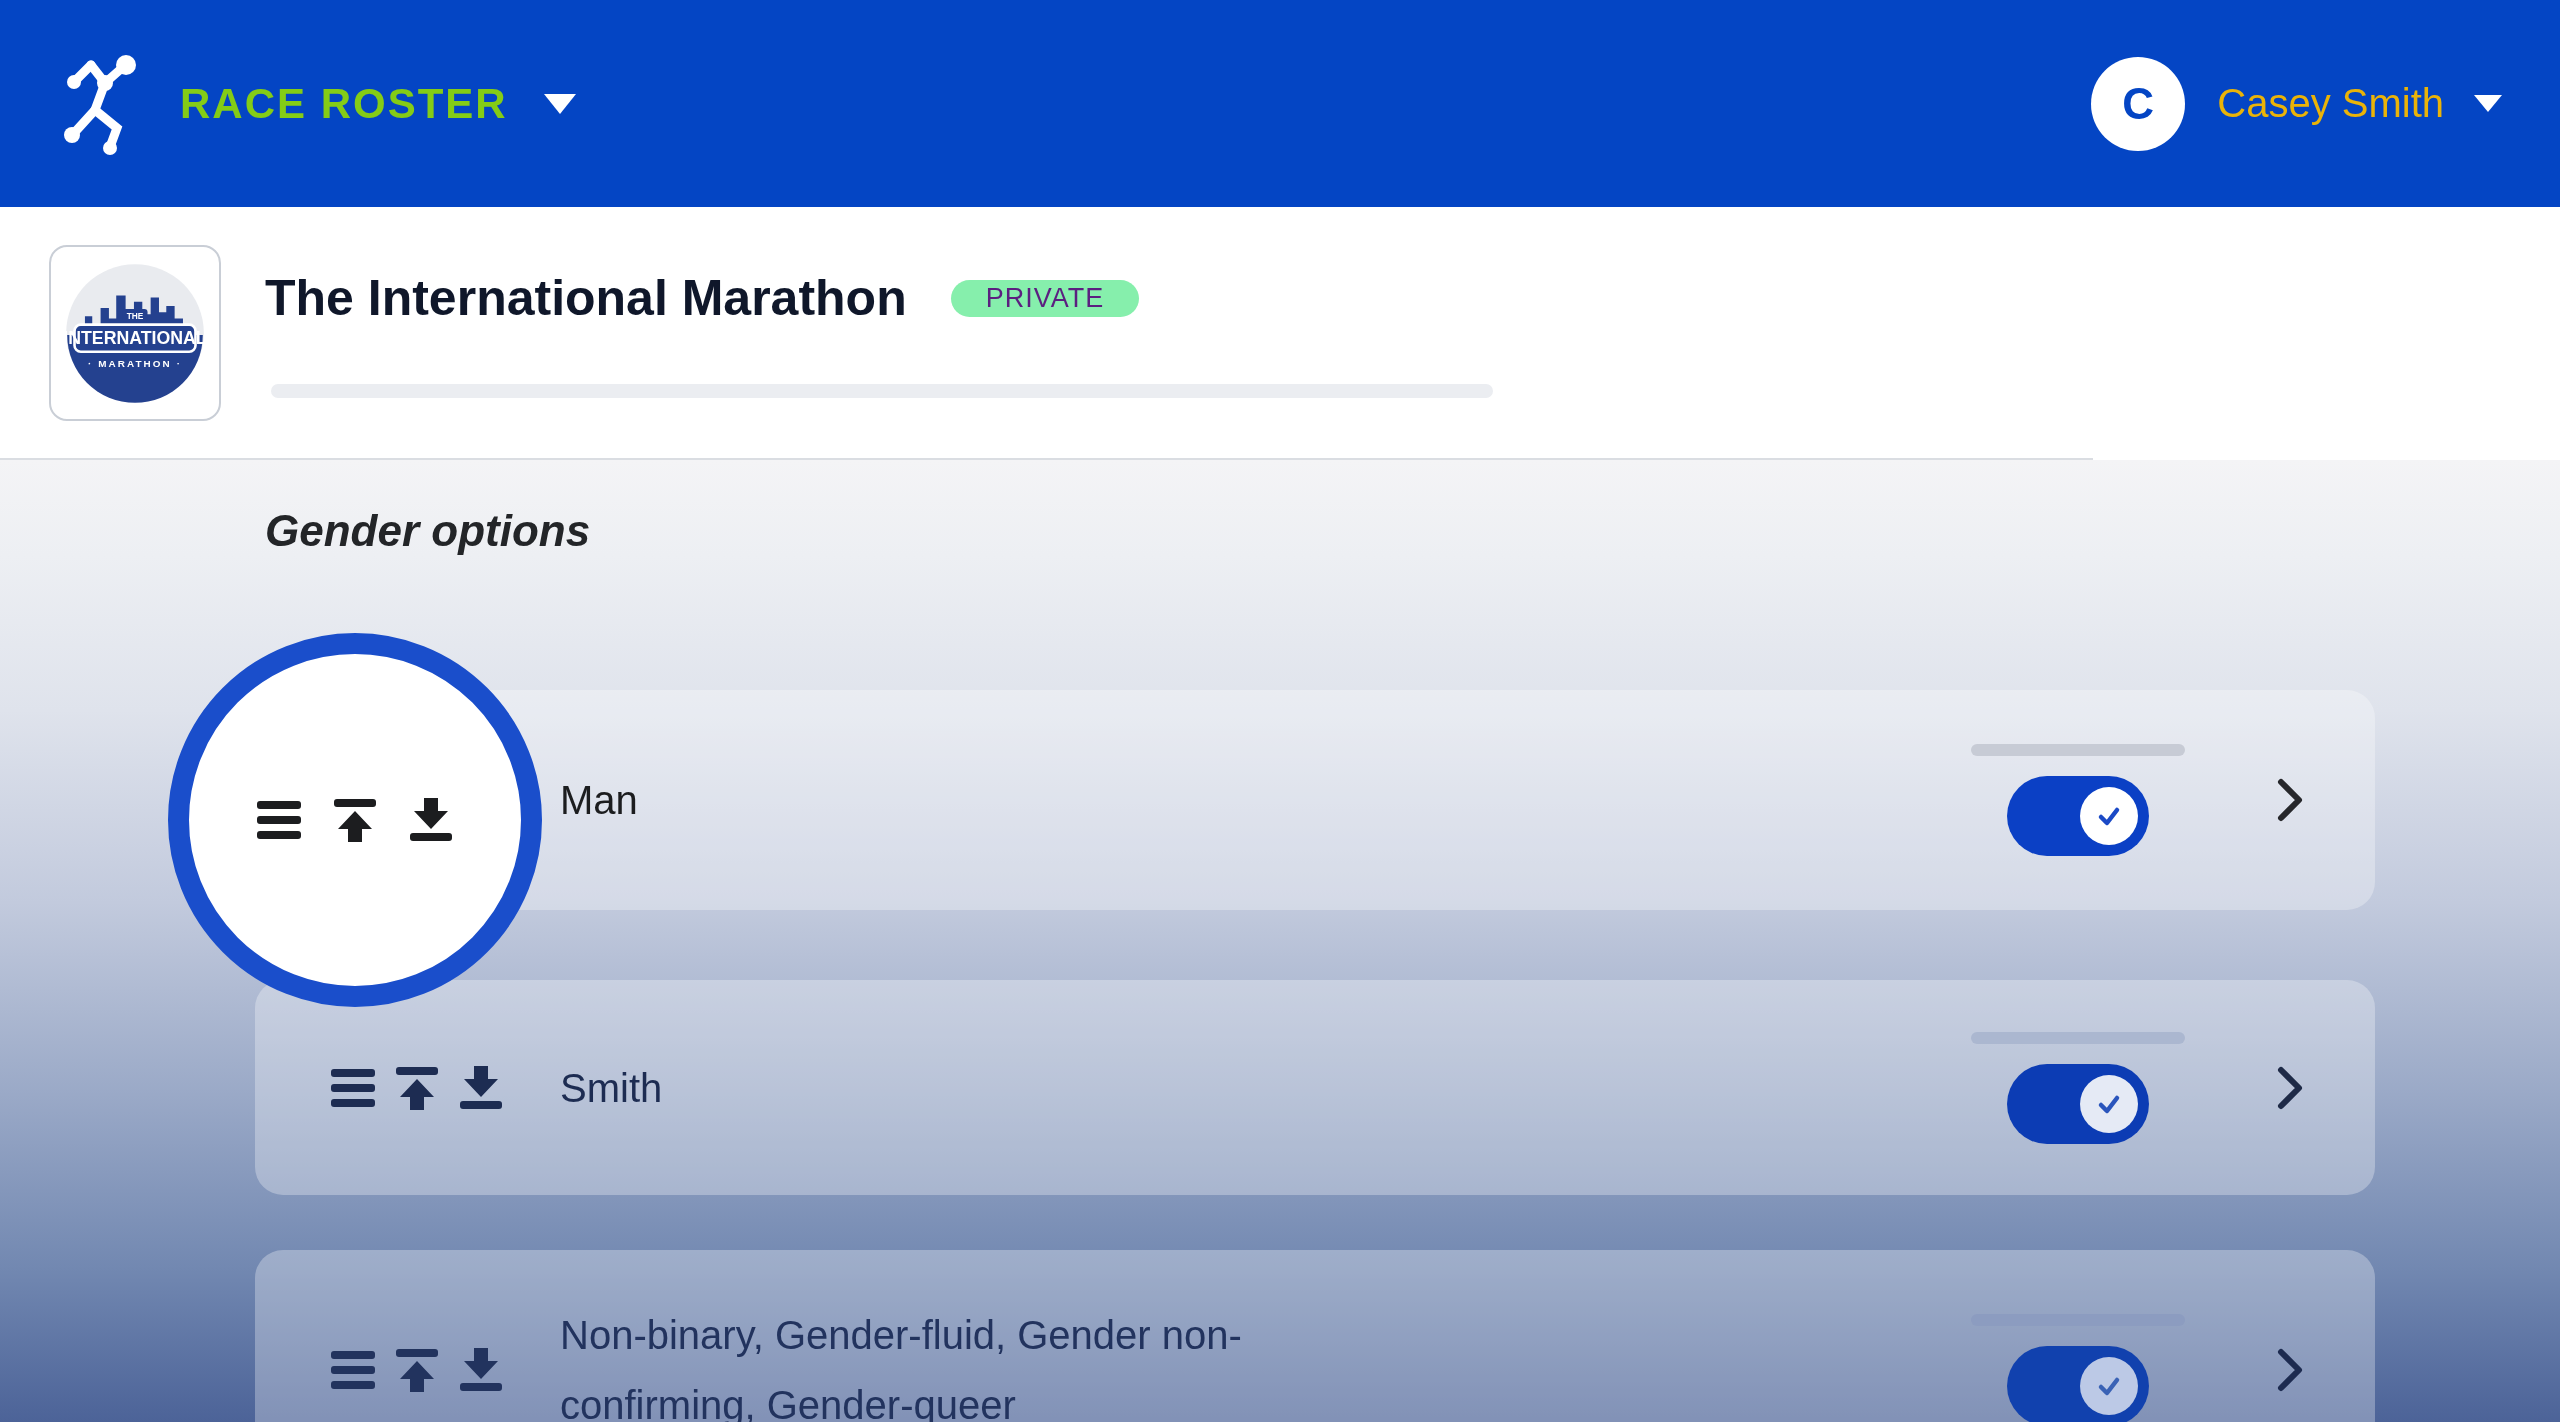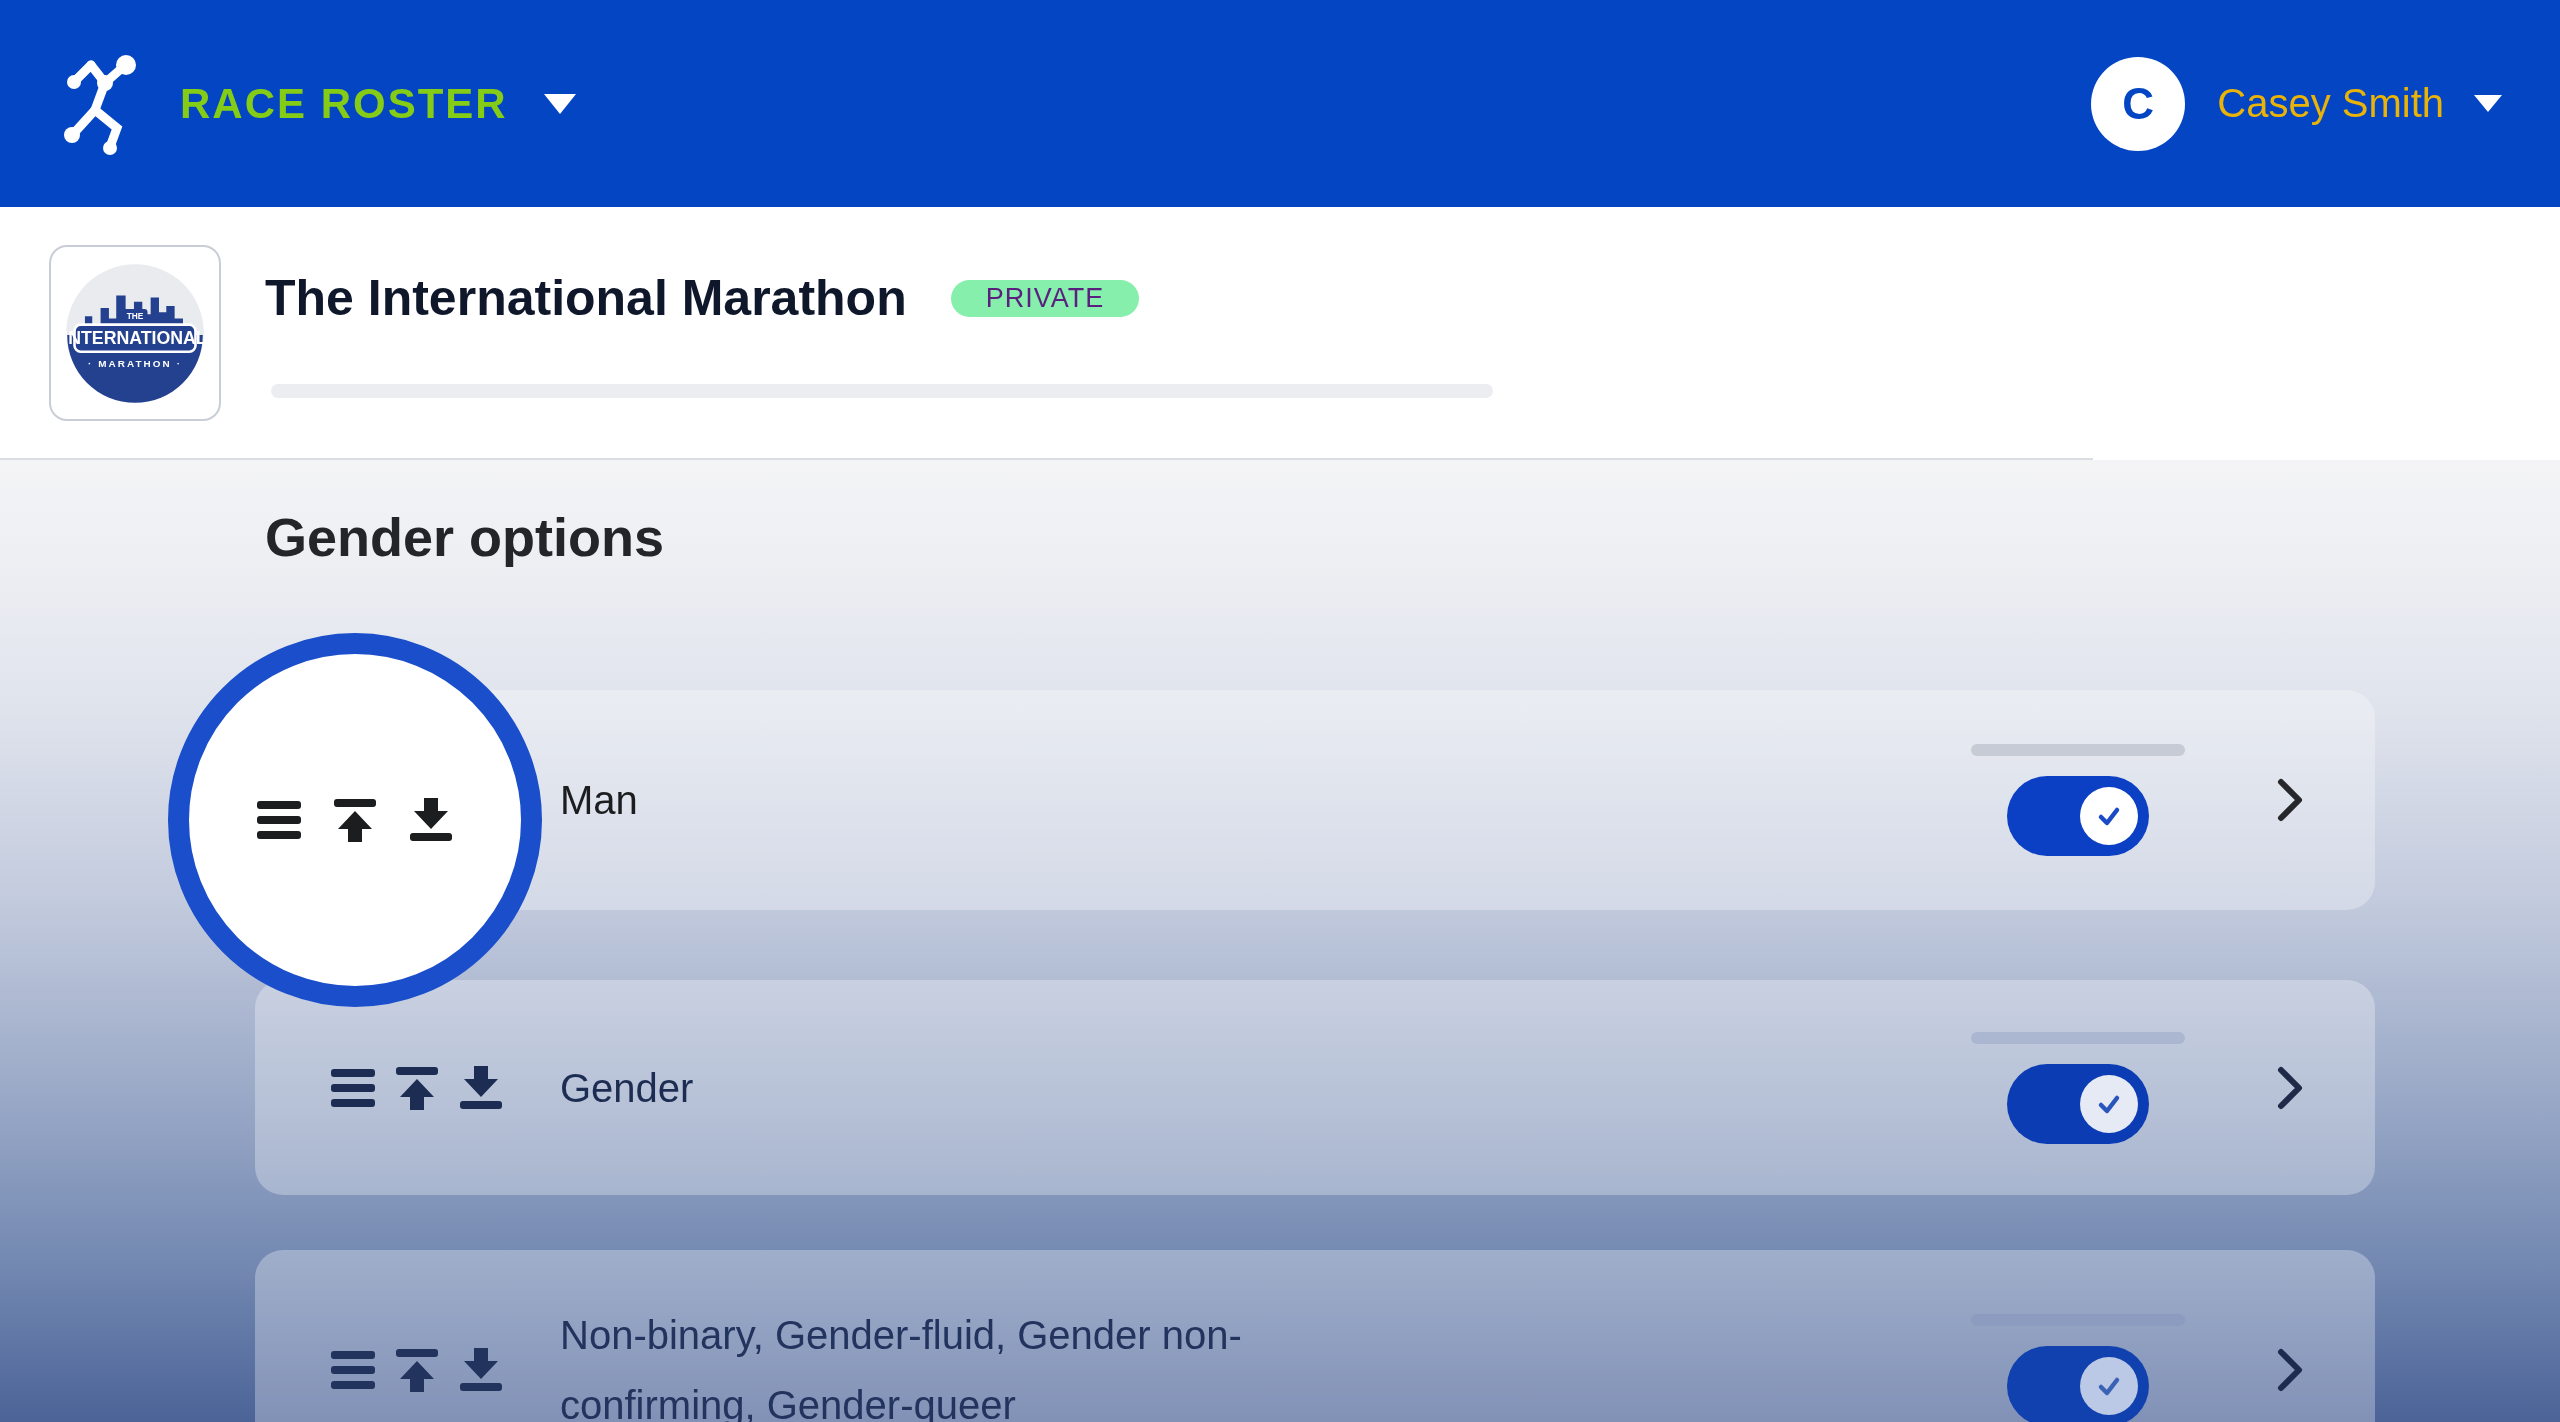--- a/index.html
+++ b/index.html
@@ -39,22 +39,22 @@
     font-size:27px; font-weight:400; letter-spacing:1px;
     padding:3px 35px; border-radius:999px; }
   .progress-track { position:absolute; left:271px; top:177px; width:1222px;
     height:14px; border-radius:7px; background:#EBEDF1; }
 
   
   .content { position:absolute; top:460px; left:0; width:2560px; bottom:0;
     background:linear-gradient(180deg,
       #f4f4f6 0%, #edeff3 10%, #dfe3ec 26%, #c2cadd 46%,
       #9aa9c7 66%, #7288b1 84%, #4c6398 100%); }
-  .section-heading { margin:46px 0 16px 265px; font-size:54px; font-weight:700;
-    color:#232528; }
+  .section-heading { margin:46px 0 16px 265px; font-size:44px; font-weight:700;
+    color:#232528;font-style:italic; }
   .rows { position:absolute; left:255px; top:230px; width:2120px; }
 
   .row { position:relative; width:2120px; border-radius:28px;
     background:rgba(255,255,255,0.30); display:flex; align-items:center;
     padding-left:74px; }
   .row:nth-child(1){ height:220px; margin-bottom:70px;
     --ink:#1C1D1F; --togglebg:#0B40C5; --knob:#ffffff; --check:#1B4AC6;
     --bar:#C7CBD5; --chev:#26272B; }
   .row:nth-child(2){ height:215px; margin-bottom:55px;
     --ink:#1D2C52; --togglebg:#0C3CB4; --knob:#E5EAF5; --check:#2A55BC;
@@ -192,21 +192,21 @@
             </svg>
           <svg viewBox="0 0 48 48">
               <rect x="3" y="3" width="42" height="8" rx="3"></rect>
               <path d="M24 15 L41 33 H31 V46 H17 V33 H7 Z"></path>
             </svg>
           <svg viewBox="0 0 48 48">
               <path d="M24 33 L7 15 H17 V2 H31 V15 H41 Z"></path>
               <rect x="3" y="37" width="42" height="8" rx="3"></rect>
             </svg>
         </div>
-        <span class="row-label">Gender</span>
+        <span class="row-label">Smith</span>
         <div class="row-right">
           <div class="toggle-stack">
             <div class="mini-bar"></div>
             <div class="toggle" role="switch" aria-checked="true">
               <span class="knob">
                 <svg viewBox="0 0 30 30">
                     <polyline points="7 16 13 22 23 9"></polyline>
                   </svg>
               </span>
             </div>

